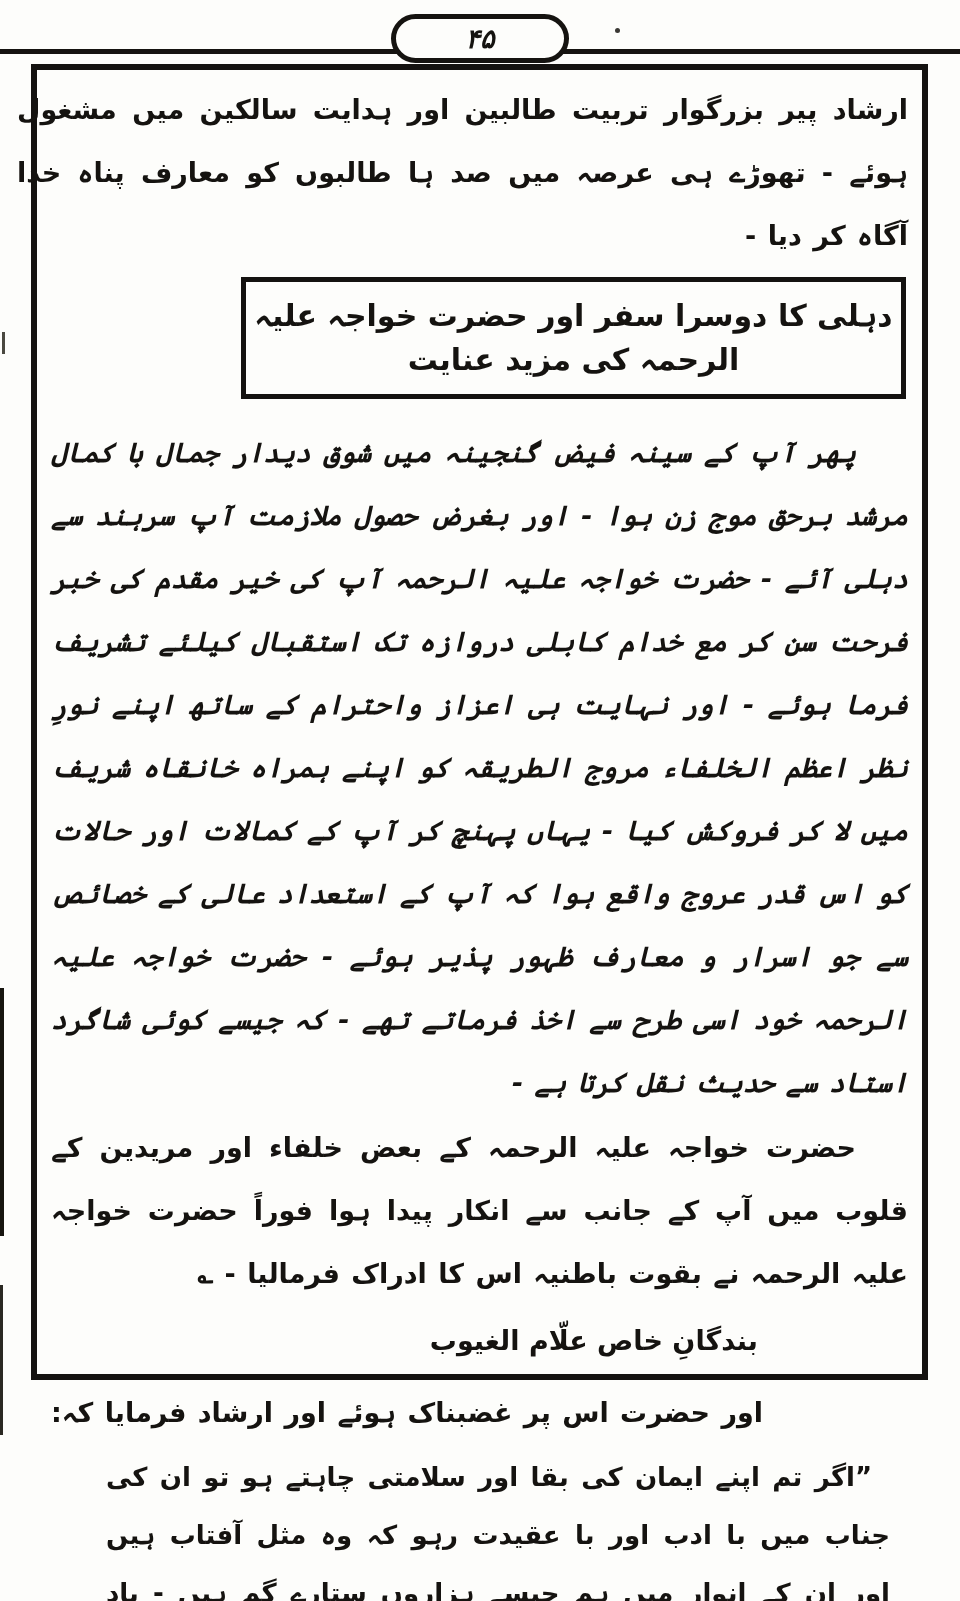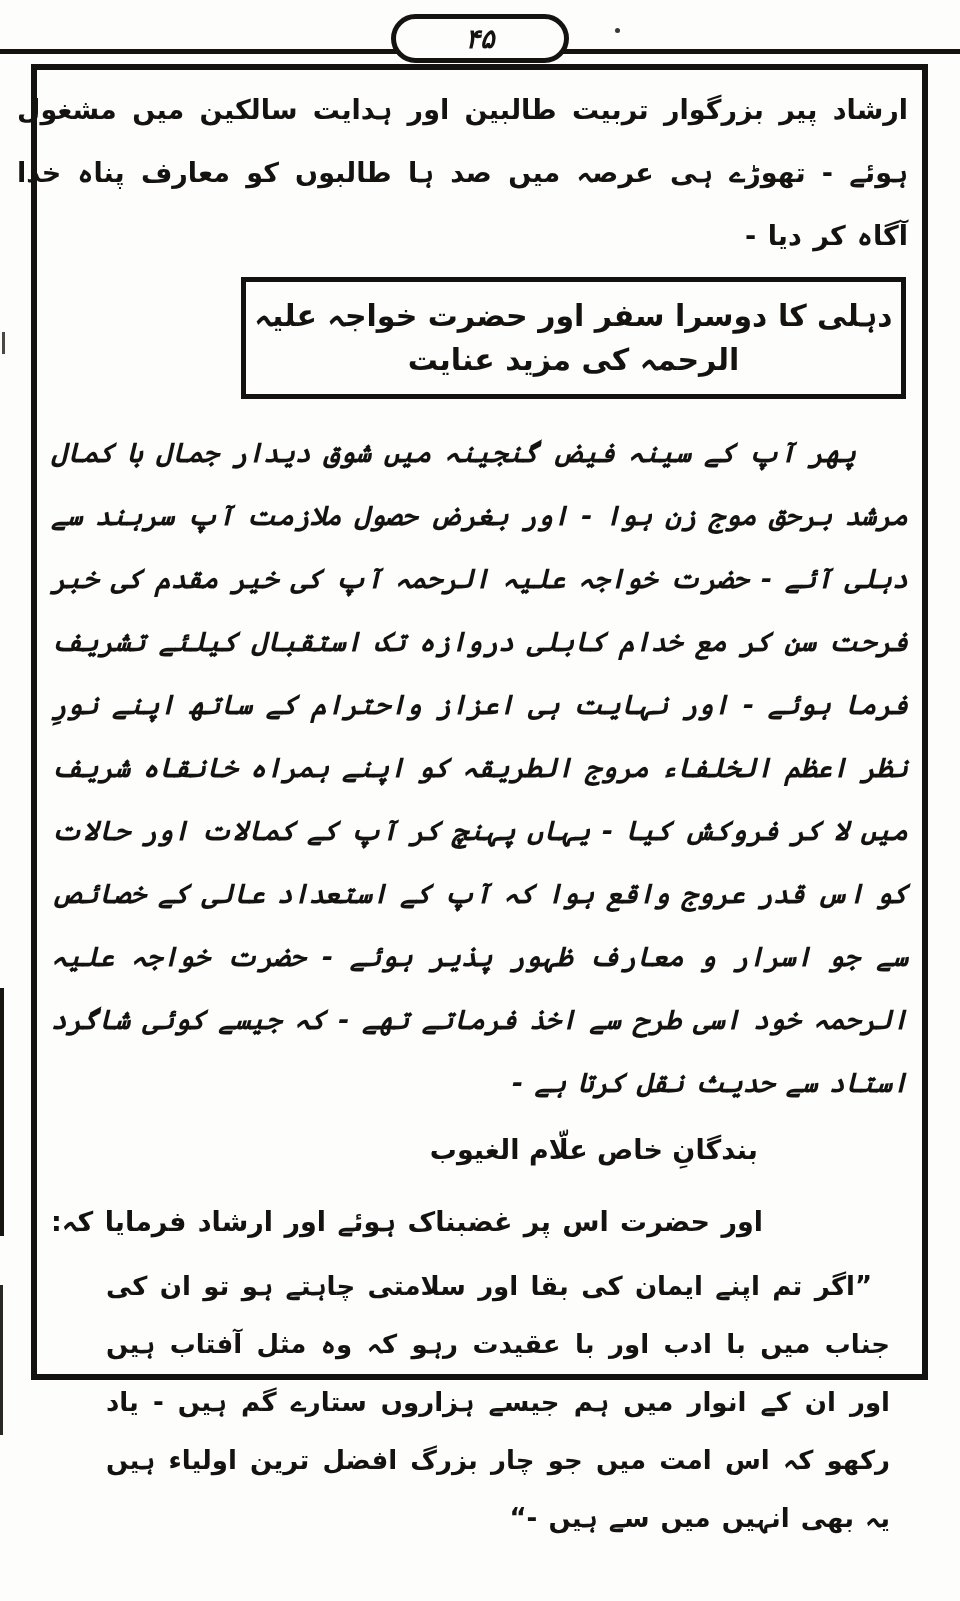--- a/index.html
+++ b/index.html
@@ -70,20 +70,21 @@
   <div class="content">
 
     <p class="para intro">ارشاد پیر بزرگوار تربیت طالبین اور ہدایت سالکین میں مشغول ہوئے - تھوڑے ہی عرصہ میں صد ہا طالبوں کو معارف پناہ خدا آگاہ کر دیا -</p>
 
     <div class="heading-box">
       <span>دہلی کا دوسرا سفر اور حضرت خواجہ علیہ الرحمہ کی مزید عنایت</span>
     </div>
 
     <p class="para arrival">پھر آپ کے سینہ فیض گنجینہ میں شوق دیدار جمال با کمال مرشد برحق موج زن ہوا - اور بغرض حصول ملازمت آپ سرہند سے دہلی آئے - حضرت خواجہ علیہ الرحمہ آپ کی خیر مقدم کی خبر فرحت سن کر مع خدام کابلی دروازہ تک استقبال کیلئے تشریف فرما ہوئے - اور نہایت ہی اعزاز واحترام کے ساتھ اپنے نورِ نظر اعظم الخلفاء مروج الطریقہ کو اپنے ہمراہ خانقاہ شریف میں لا کر فروکش کیا - یہاں پہنچ کر آپ کے کمالات اور حالات کو اس قدر عروج واقع ہوا کہ آپ کے استعداد عالی کے خصائص سے جو اسرار و معارف ظہور پذیر ہوئے - حضرت خواجہ علیہ الرحمہ خود اسی طرح سے اخذ فرماتے تھے - کہ جیسے کوئی شاگرد استاد سے حدیث نقل کرتا ہے -</p>
 
+    <p class="para inkar">حضرت خواجہ علیہ الرحمہ کے بعض خلفاء اور مریدین کے قلوب میں آپ کے جانب سے انکار پیدا ہوا فوراً حضرت خواجہ علیہ الرحمہ نے بقوت باطنیہ اس کا ادراک فرمالیا - ؎</p>
 
     <div class="couplet">
       <span>بندگانِ خاص علّام الغیوب</span>
     </div>
 
     <p class="para ghazab">اور حضرت اس پر غضبناک ہوئے اور ارشاد فرمایا کہ:</p>
 
     <p class="para quote">”اگر تم اپنے ایمان کی بقا اور سلامتی چاہتے ہو تو ان کی جناب میں با ادب اور با عقیدت رہو کہ وہ مثل آفتاب ہیں اور ان کے انوار میں ہم جیسے ہزاروں ستارے گم ہیں - یاد رکھو کہ اس امت میں جو چار بزرگ افضل ترین اولیاء ہیں یہ بھی انہیں میں سے ہیں -“</p>
 
   </div>

